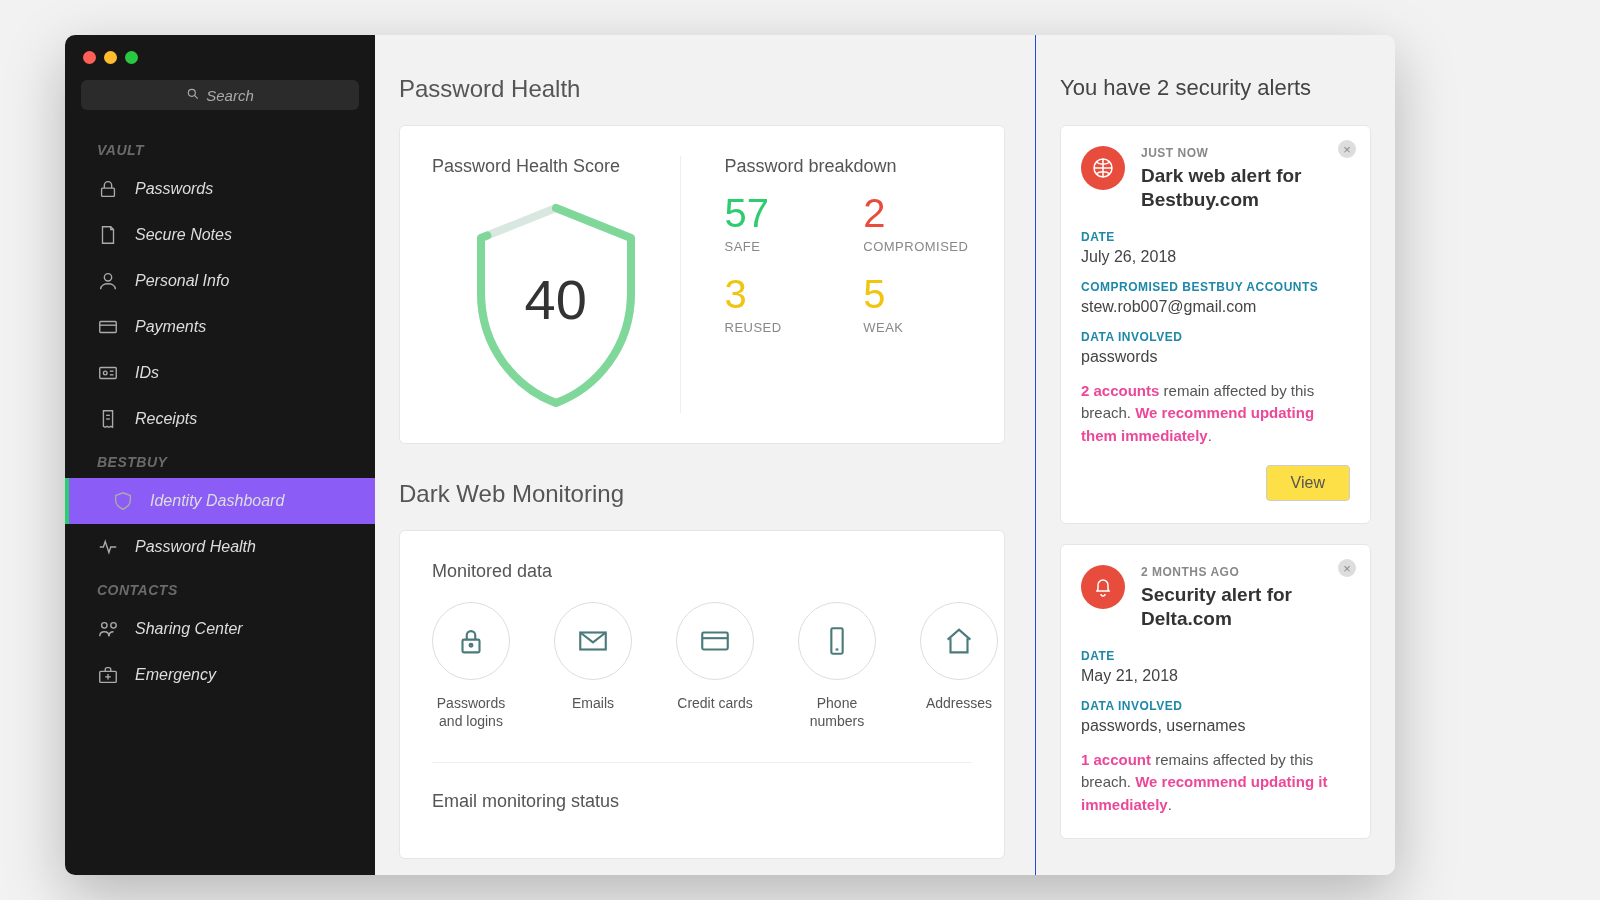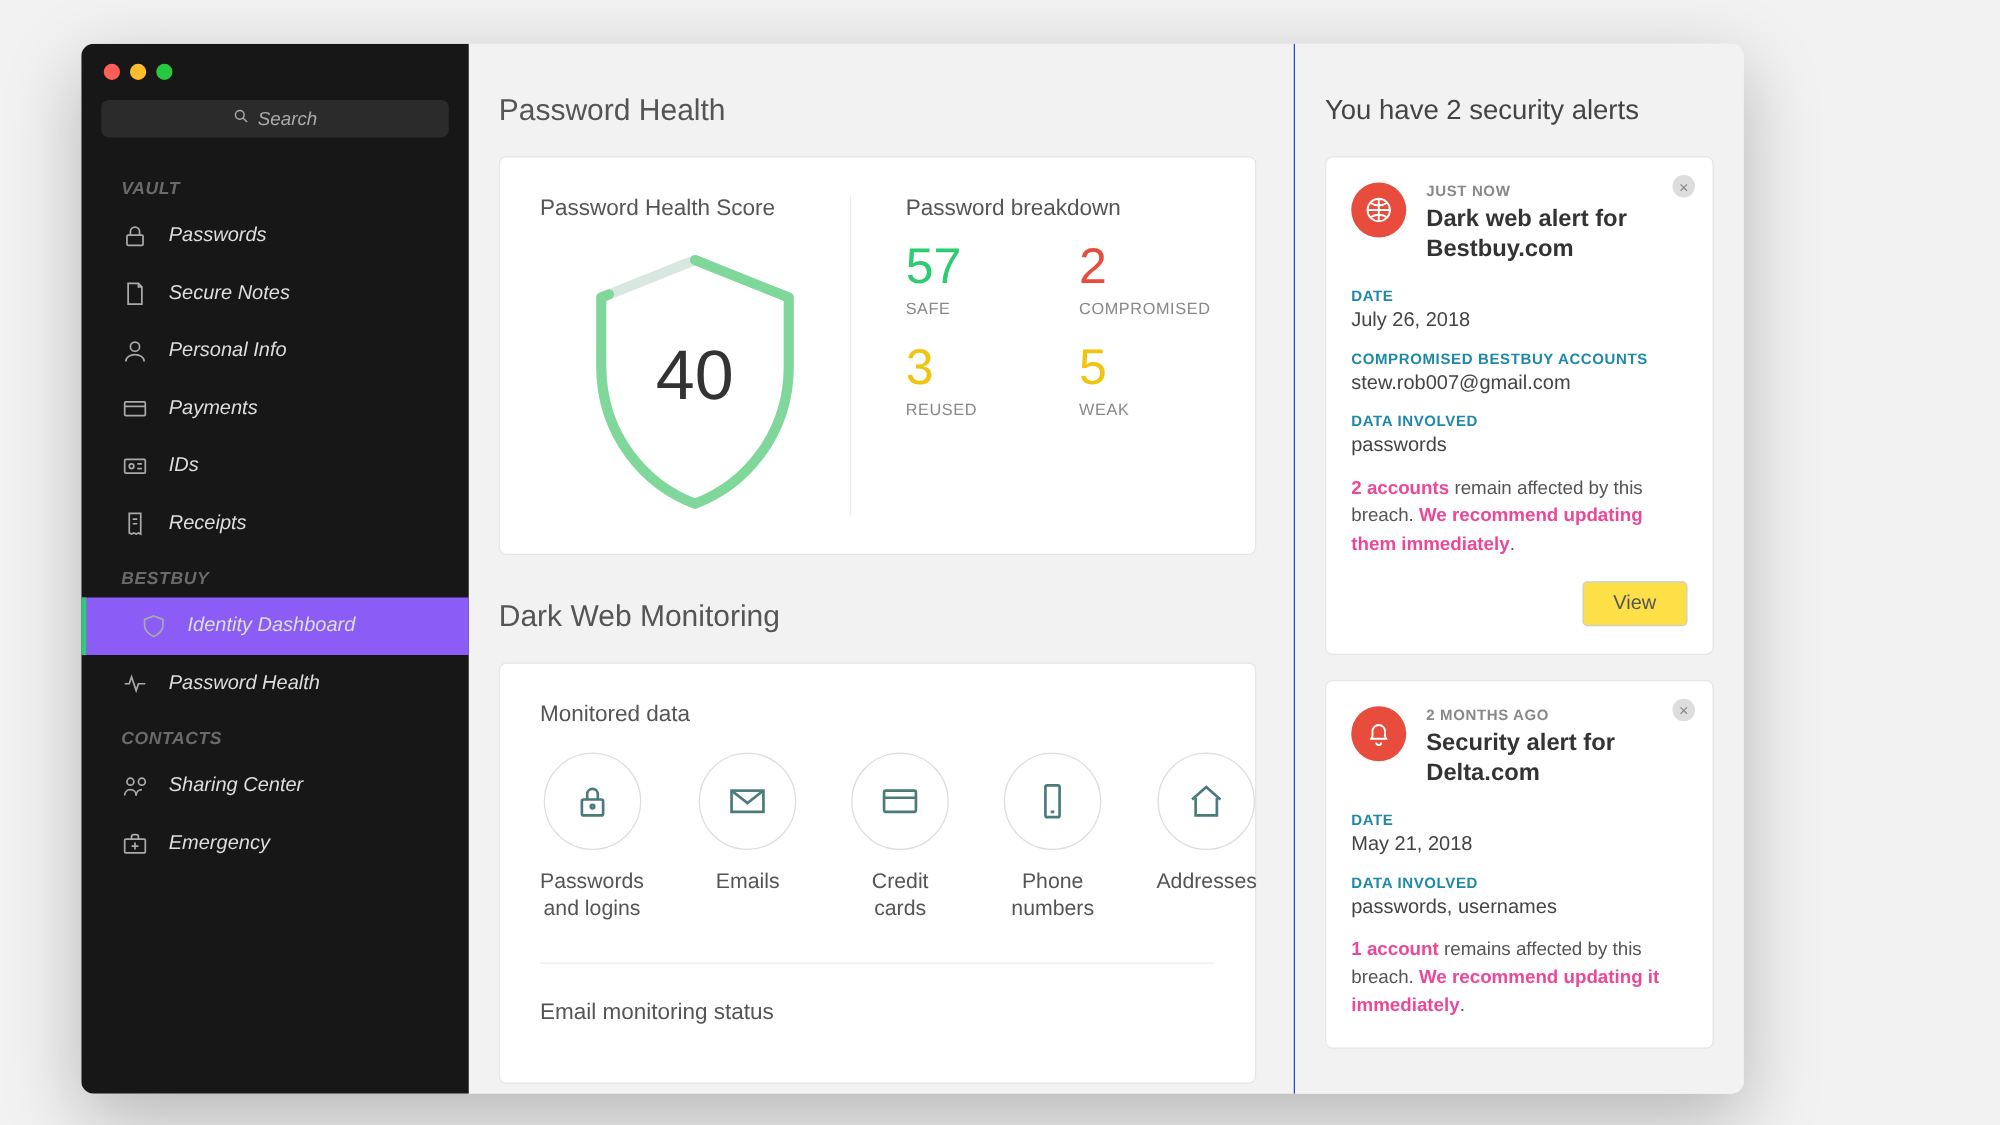--- a/index.html
+++ b/index.html
@@ -117,21 +117,21 @@
 
 .section-title { font-size:24px; font-weight:500; color:#555; margin:36px 0 22px; }
 
 .monitored-row { display:flex; gap:44px; margin-top:20px; padding-bottom:32px; border-bottom:1px solid #eee; }
 .mon-item { text-align:center; width:84px; }
 .mon-circle {
   width:78px; height:78px; border:1px solid #ddd; border-radius:50%;
   display:flex; align-items:center; justify-content:center; margin:0 auto 14px;
 }
 .mon-circle svg { width:34px; height:34px; stroke:#4a7a7a; fill:none; stroke-width:1.5; }
-.mon-label { font-size:17px; color:#555; line-height:1.3; }
+.mon-label { font-size:14px; color:#555; line-height:1.3; }
 
 .right-panel {
   width: 360px;
   height: 100%;
   background:#f2f2f2;
   border-left:1px solid #1d4ed8;
   padding: 40px 24px 0 24px;
   overflow-y:auto;
   flex-shrink:0;
 }

